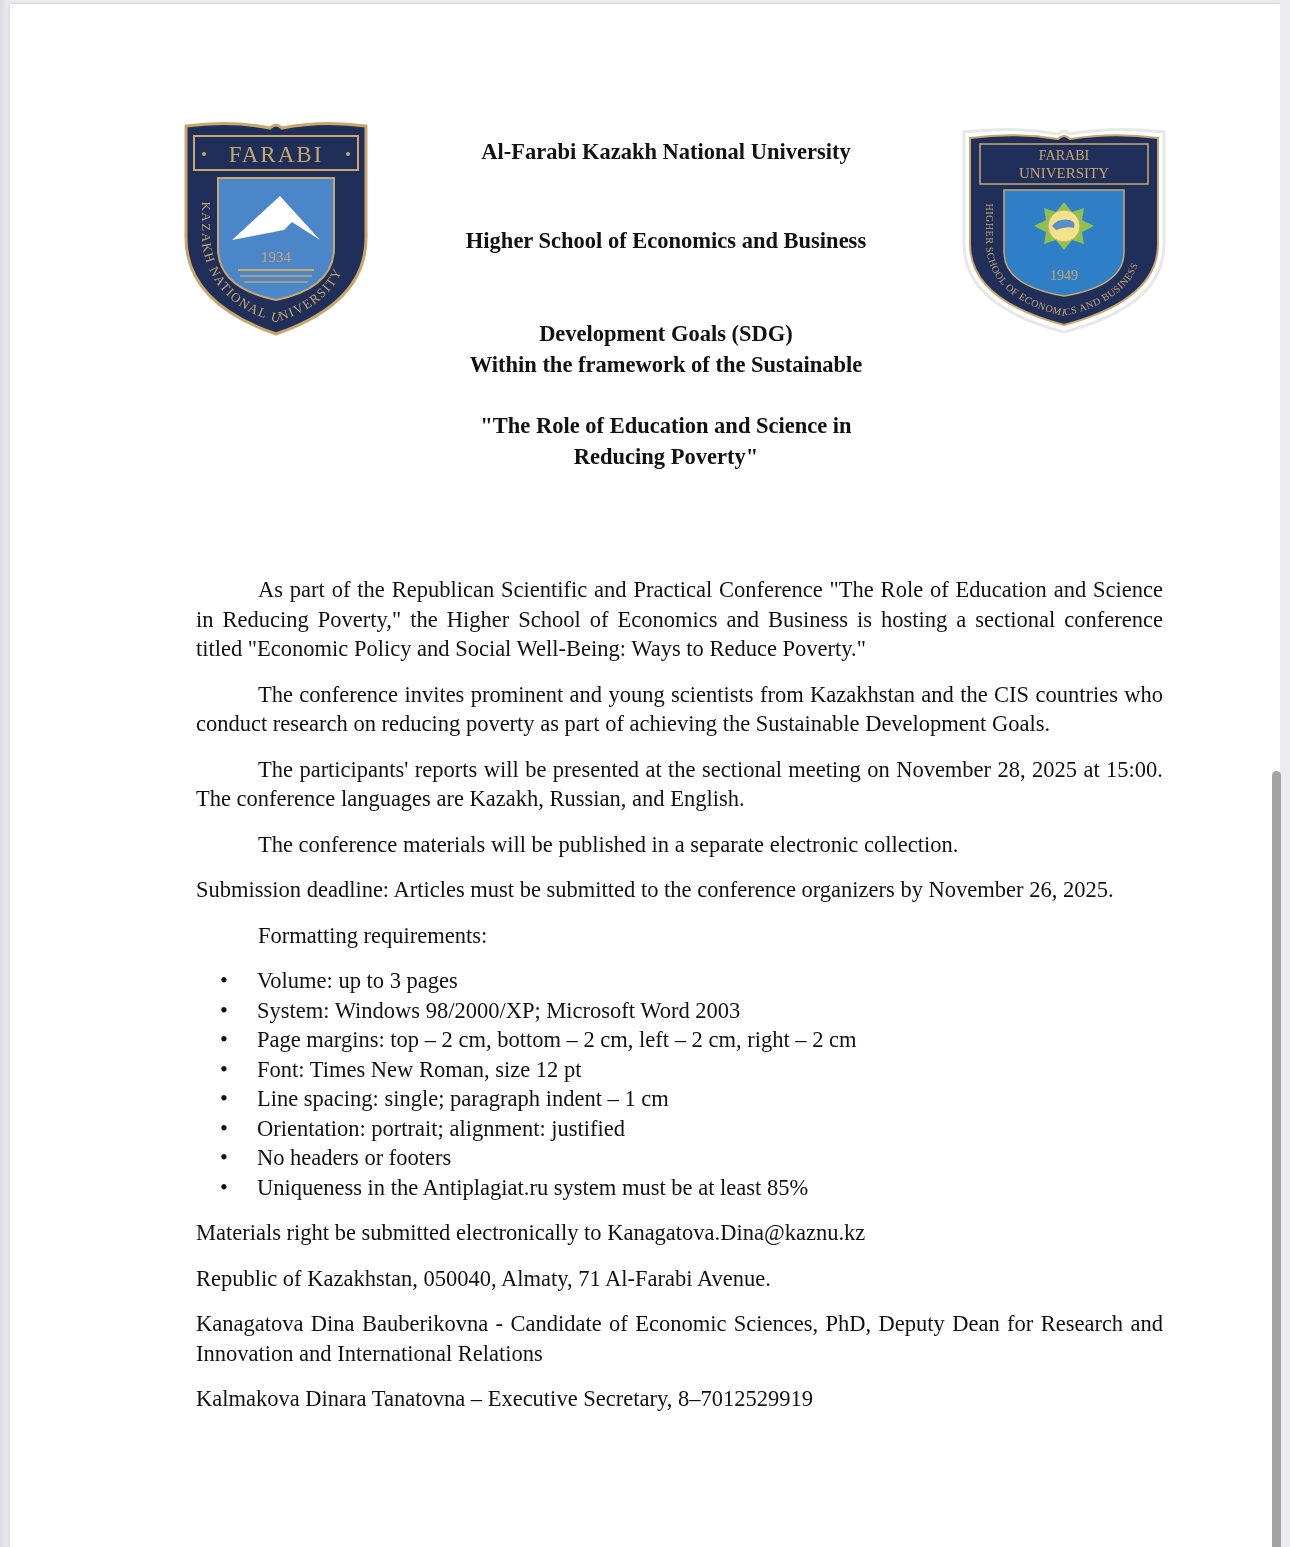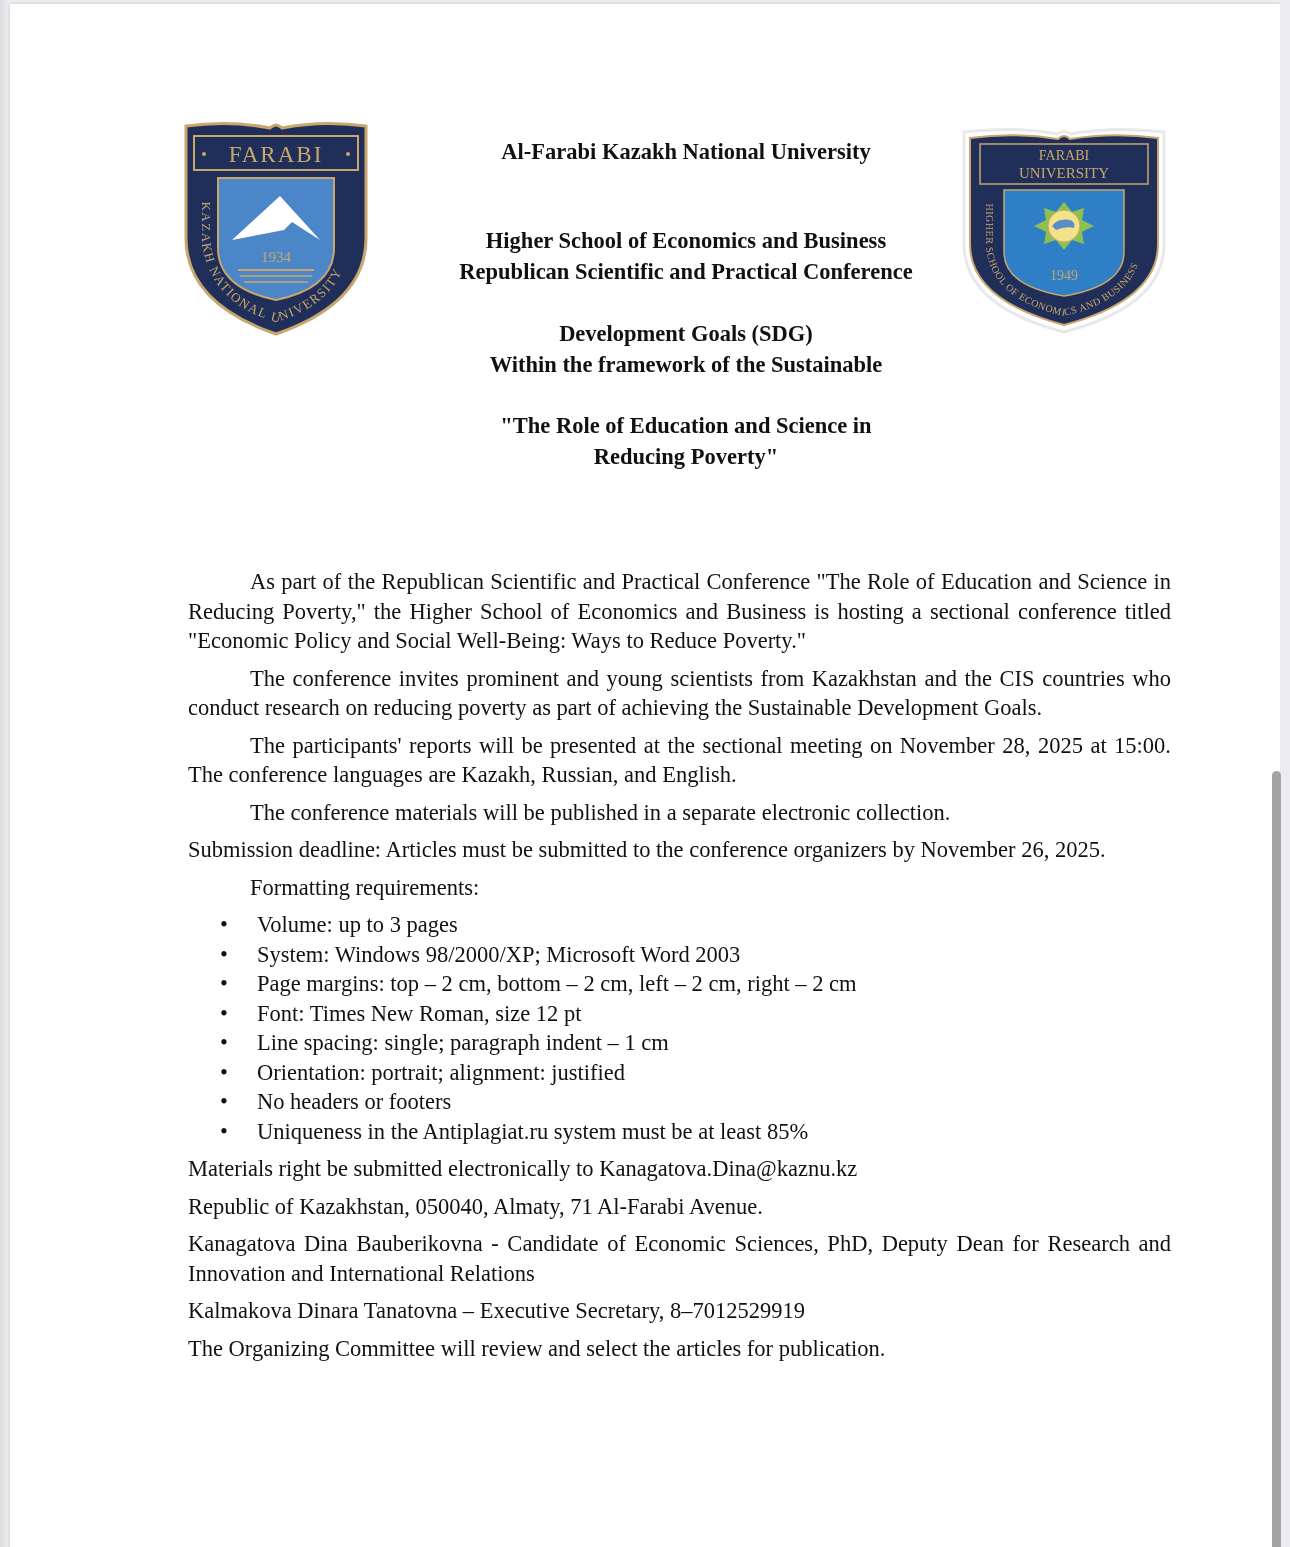--- a/index.html
+++ b/index.html
@@ -33,21 +33,21 @@
     
     .logo {
       position: absolute;
     }
     .logo-left { left: 180px; top: 118px; width: 192px; height: 220px; }
     .logo-right { left: 958px; top: 124px; width: 212px; height: 212px; }
 
     
     .header {
       position: absolute;
-      left: 404px;
+      left: 384px;
       width: 564px;
       text-align: center;
       font-weight: bold;
       font-size: 22.5px;
       line-height: 31px;
     }
     .h-univ { top: 136px; }
     .h-school { top: 225px; }
     .h-frame { top: 318px; }
     .h-title { top: 410px; }
@@ -65,21 +65,21 @@
     
     .body {
       position: absolute;
       left: 180px;
       top: 559px;
       width: 999px;
       font-size: 22.5px;
       line-height: 29.5px;
       text-align: justify;
     }
-    .body p { margin: 8px; }
+    .body p { margin: 16px; }
     .indent { text-indent: 62px; }
     .ind-block { padding-left: 62px; }
     .body b { font-weight: normal; }
     .bullets { margin: 0; padding: 0; list-style: none; }
     .bullets li {
       position: relative;
       padding-left: 77px;
       text-align: left;
     }
     .bullets li .dot {
@@ -155,21 +155,20 @@
       <path id="arcR" d="M28 66 L28 124 Q34 176 106 192 Q178 176 184 124 L184 66" fill="none"></path>
       <text fill="#c9a66b" font-family="Liberation Serif, serif" font-size="10" letter-spacing="0.5">
         <textPath href="#arcR" startOffset="4%">HIGHER SCHOOL OF ECONOMICS AND BUSINESS</textPath>
       </text>
     </svg>
   </div>
 
   <div class="header h-univ">Al-Farabi Kazakh National University</div>
   <div class="header h-school">
     <div>Higher School of Economics and Business</div>
-    <div>Republican Scientific and Practical Conference</div>
   </div>
   <div class="header h-frame">
     <div>Development Goals (SDG)</div>
     <div>Within the framework of the Sustainable</div>
   </div>
   <div class="header h-title">
     <div>"The Role of Education and Science in</div>
     <div>Reducing Poverty"</div>
   </div>
 
@@ -187,18 +186,17 @@
       <li><span class="dot">•</span><span>Font: Times New Roman, size 12 pt</span></li>
       <li><span class="dot">•</span><span>Line spacing: single; paragraph indent – 1 cm</span></li>
       <li><span class="dot">•</span><span>Orientation: portrait; alignment: justified</span></li>
       <li><span class="dot">•</span><span>No headers or footers</span></li>
       <li><span class="dot">•</span><span>Uniqueness in the Antiplagiat.ru system must be </span><b>at least 85%</b></li>
     </ul>
     <p><span>Materials right be submitted electronically to </span><span>Kanagatova.Dina@kaznu.kz</span></p>
     <p>Republic of Kazakhstan, 050040, Almaty, 71 Al-Farabi Avenue.</p>
     <p><b>Kanagatova Dina Bauberikovna -</b><span> Candidate of Economic Sciences, PhD, Deputy Dean for Research and Innovation and International Relations</span></p>
     <p><b>Kalmakova Dinara Tanatovna –</b><span> Executive Secretary, 8–7012529919</span></p>
-    <p>The Organizing Committee will review and select the articles for publication.</p>
   </div>
 
   <div class="scroll-track"></div>
   <div class="scroll-thumb"></div>
 </div>
 
 </body></html>

